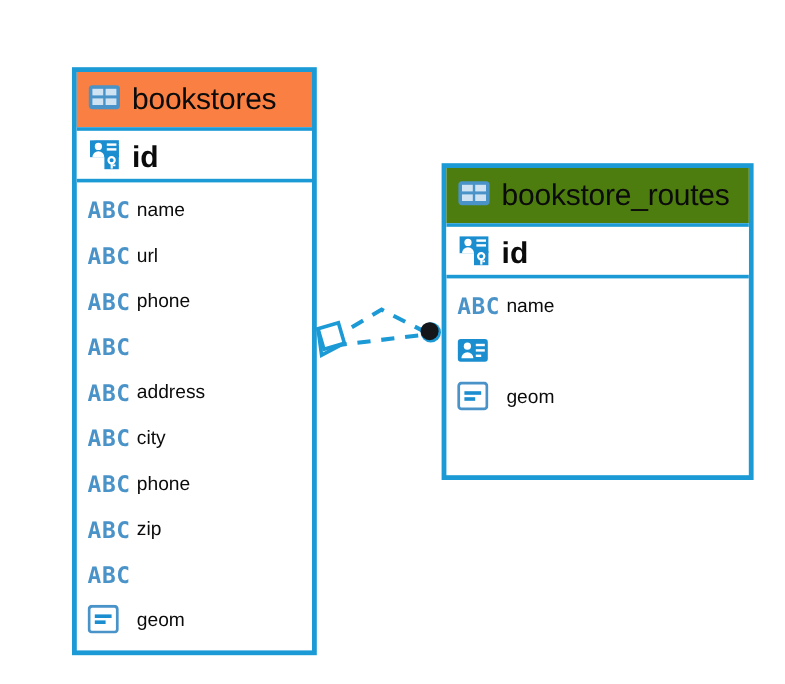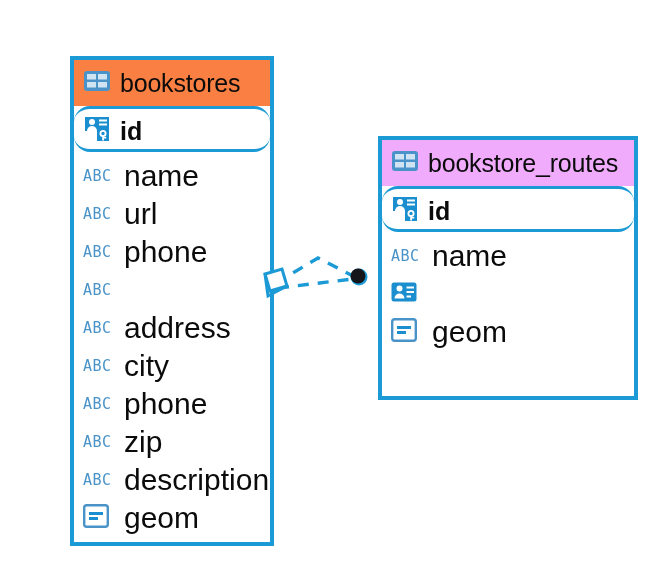--- a/index.html
+++ b/index.html
@@ -19,83 +19,81 @@
     position: absolute;
     inset: 0;
   }
 
   
   .entity {
     position: absolute;
     box-sizing: border-box;
     border: 4px solid #1b9ad6;
     background: #ffffff;
-    margin-left: 10px;
   }
 
   .ent-header {
     display: flex;
     align-items: center;
     box-sizing: border-box;
     height: 46px;
     padding: 0 8px 0 9px;
     gap: 9px;
   }
   .ent-header.orange { background: #f98042; }
-  .ent-header.grey   { background: #f0abfc; }
+  .ent-header.grey   { background: #4d7c0f; }
 
   .ent-title {
     font-size: 25px;
     color: #0b0b0b;
     letter-spacing: -0.2px;
     white-space: nowrap;
   }
 
   .pk-row {
     display: flex;
     align-items: center;
     box-sizing: border-box;
     height: 46px;
     padding: 4px 8px 0 9px;
     gap: 9px;
     border-top: 3px solid #1b9ad6;
     border-bottom: 3px solid #1b9ad6;
     background: #ffffff;
-    border-radius: 16px;
   }
   .pk-label {
     font-size: 25px;
     font-weight: bold;
     color: #0b0b0b;
     white-space: nowrap;
   }
 
   .field-list { padding: 5px 0 6px 0; }
 
   .field-row {
     display: flex;
     align-items: center;
     height: 38px;
     padding: 0 8px 0 9px;
     gap: 9px;
   }
   .field-label {
-    font-size: 30px;
+    font-size: 16px;
     color: #0b0b0b;
     white-space: nowrap;
   }
 
   
   .icon { flex: 0 0 auto; display: block; }
 
   .abc-icon {
     flex: 0 0 auto;
     font-family: "DejaVu Sans Mono", monospace;
-    font-size: 15px;
-    font-weight: normal;
+    font-size: 19px;
+    font-weight: bold;
     letter-spacing: 0.5px;
     color: #4a93c9;
     line-height: 1;
     width: 32px;
   }
 
   
   .connector {
     position: absolute;
     left: 0;
@@ -179,21 +177,20 @@
         <span class="field-label">phone</span>
       </div>
 
       <div class="field-row">
         <span class="abc-icon">ABC</span>
         <span class="field-label">zip</span>
       </div>
 
       <div class="field-row">
         <span class="abc-icon">ABC</span>
-        <span class="field-label">description</span>
       </div>
 
       <div class="field-row">
         <span class="icon" style="width:32px;">
           <svg width="26" height="24" viewBox="0 0 26 24">
             <rect x="1.2" y="1.2" width="23.6" height="21.6" rx="2.5" fill="none" stroke="#4a93c9" stroke-width="2.4"></rect>
             <rect x="6" y="8" width="14" height="3" fill="#1b8ed0"></rect>
             <rect x="6" y="13" width="9" height="3" fill="#1b8ed0"></rect>
           </svg>
         </span>

